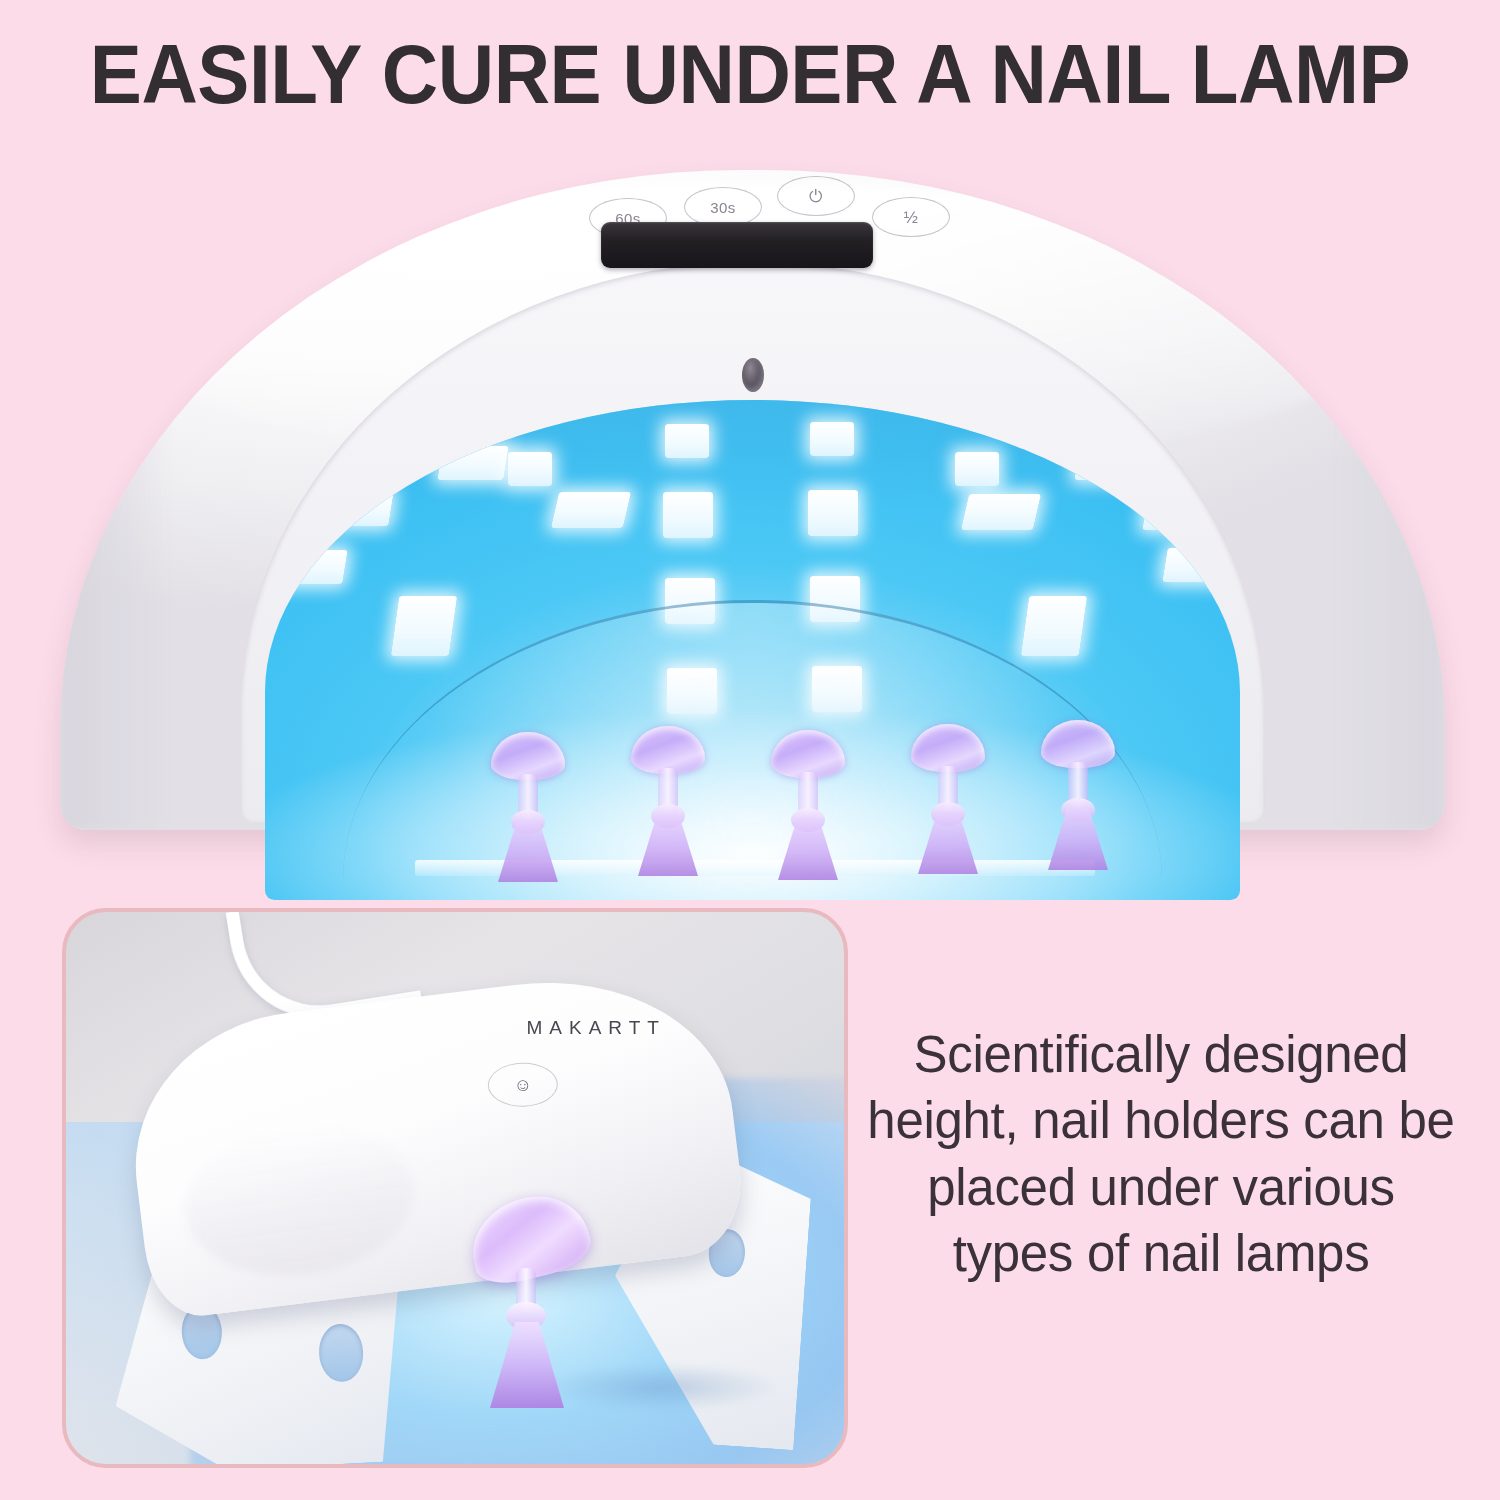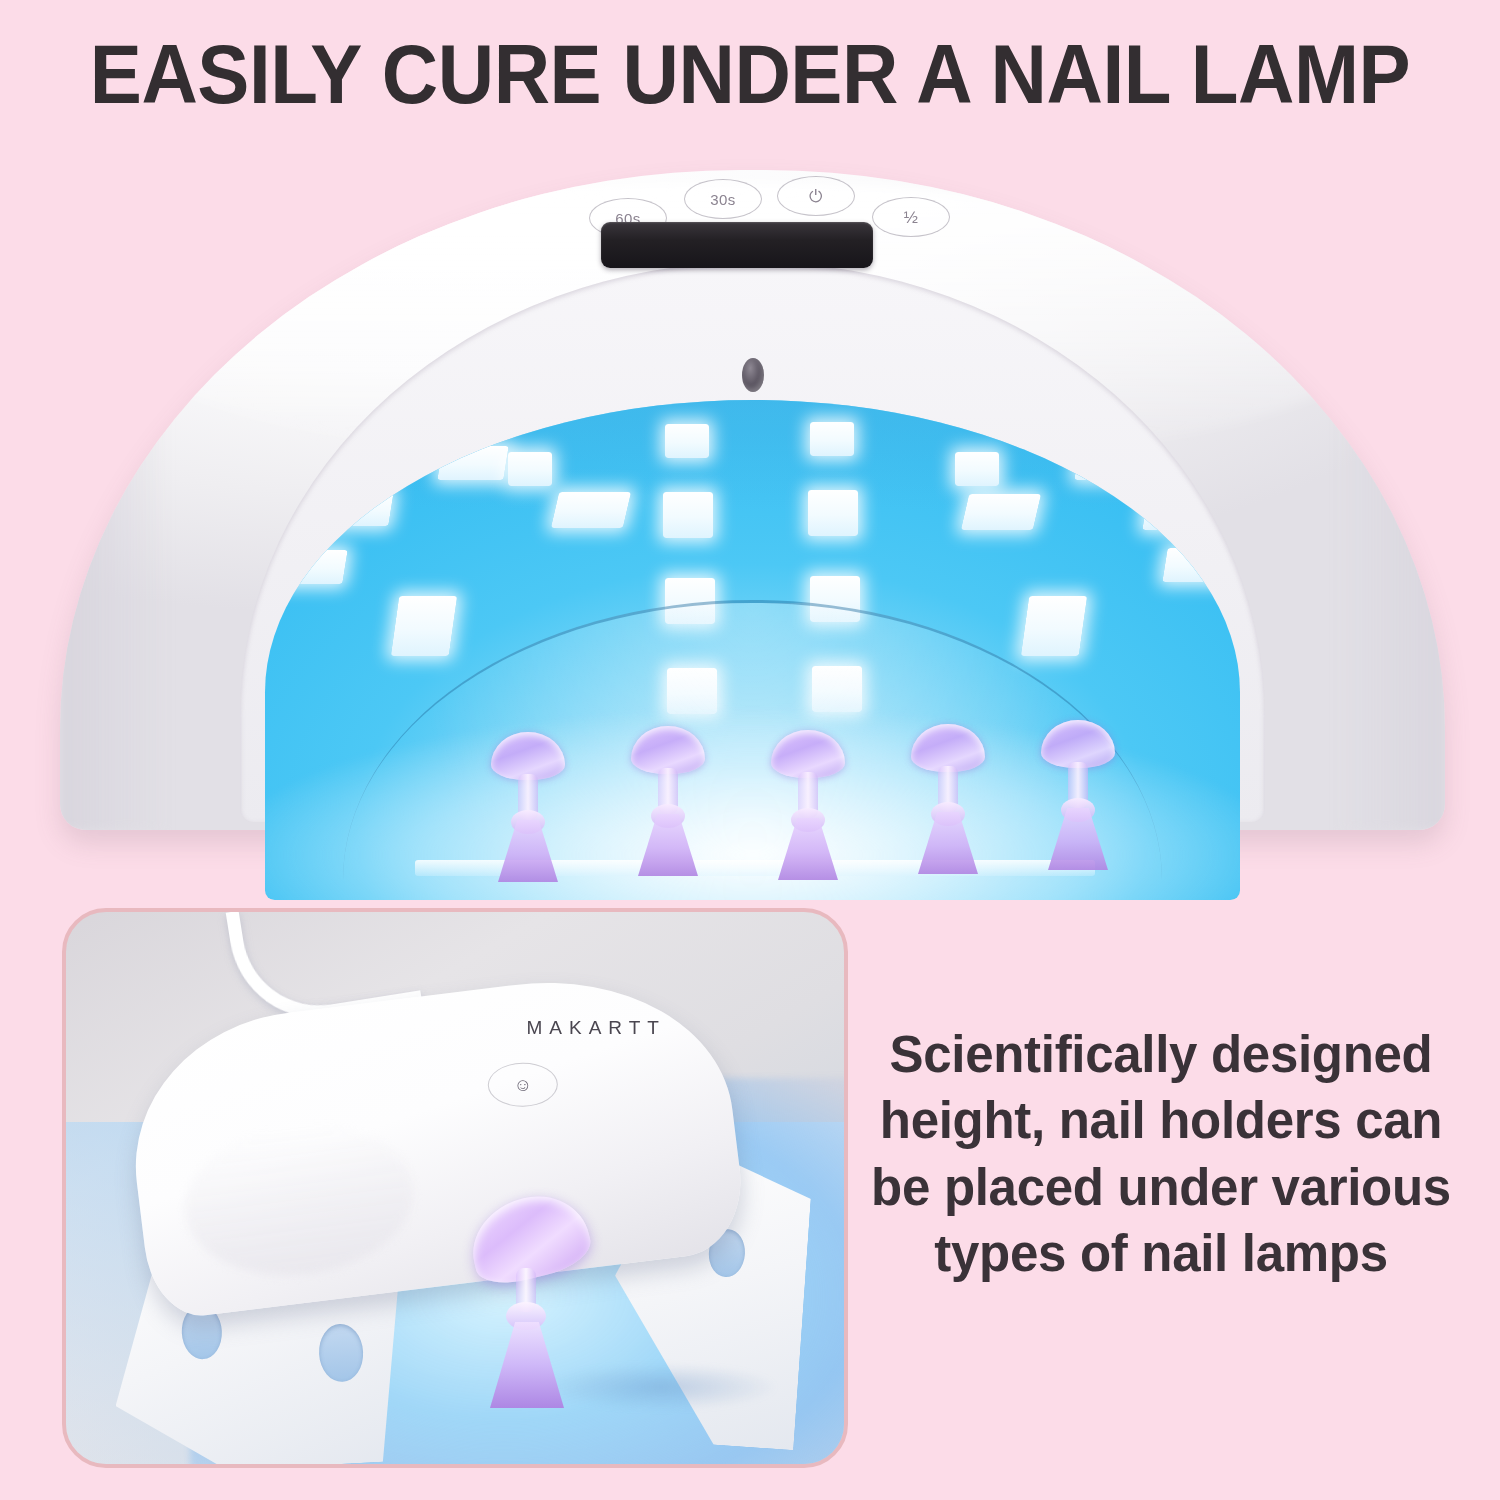--- a/index.html
+++ b/index.html
@@ -319,21 +319,20 @@
   .caption {
     position:absolute;
     left:866px; top:1022px;
     width:590px;
     text-align:center;
     font-family:"Liberation Sans", sans-serif;
     font-size:51px;
     line-height:1.30;
     color:#3a3238;
     letter-spacing:-0.3px;
-    font-weight:bold;
   }
 </style>
 </head>
 <body>
 
 <div class="headline">EASILY CURE UNDER A NAIL LAMP</div>
 
 <div class="hero">
 
   <div class="lamp-shell">
@@ -403,21 +402,21 @@
       <div class="base"></div>
     </div>
   </div>
 
   <div class="sensor"></div>
 
   <div class="panel">
     <div class="ctrl-btn" style="left:529px; top:28px;">
       <span>60s</span>
     </div>
-    <div class="ctrl-btn" style="left:624px; top:9px;">
+    <div class="ctrl-btn" style="left:624px; top:17px;">
       <span>30s</span>
     </div>
     <div class="ctrl-btn" style="left:717px; top:6px;">
       <span class="glyph">⏻</span>
     </div>
     <div class="ctrl-btn" style="left:812px; top:27px;">
       <span class="glyph">½</span>
     </div>
     <div class="lcd"></div>
   </div>

